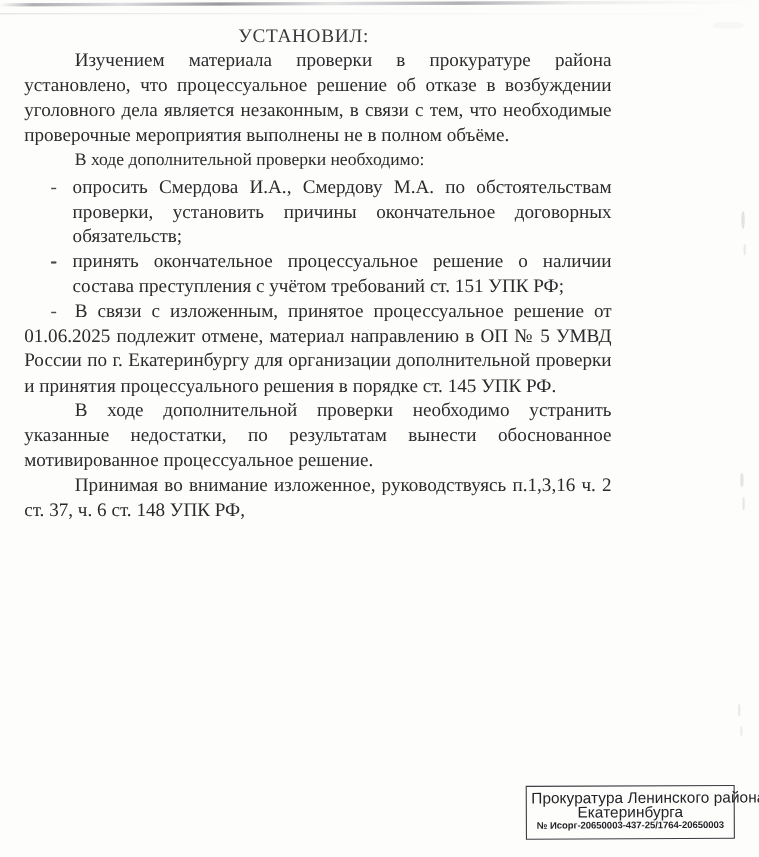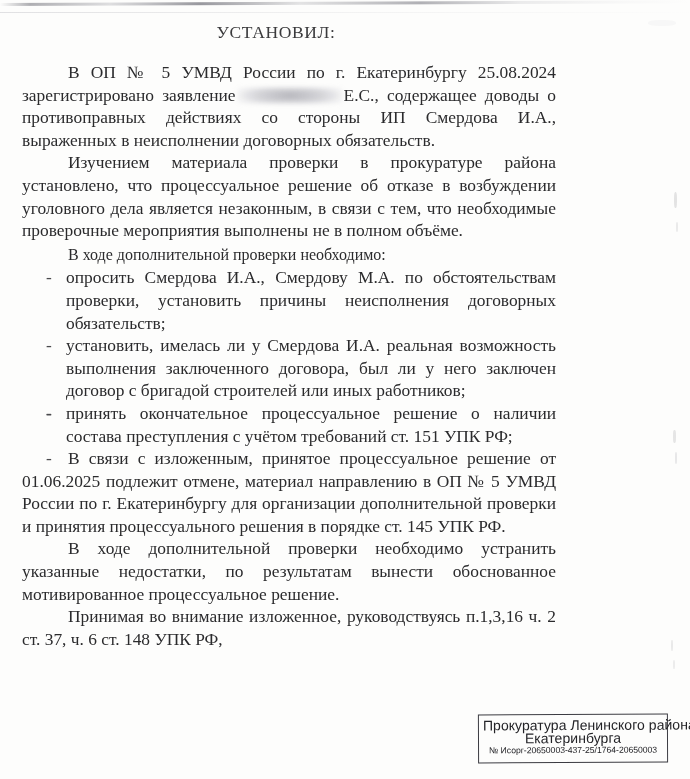--- a/index.html
+++ b/index.html
@@ -165,21 +165,21 @@
   }
   .stamp .stamp-line {
     font-size: 14px;
     line-height: 12.5px;
     letter-spacing: 0.05px;
     white-space: nowrap;
   }
   .stamp .stamp-num {
     font-size: 8.7px;
     line-height: 13px;
-    font-weight: normal;
+    font-weight: bold;
     letter-spacing: -0.05px;
     white-space: nowrap;
   }
 </style>
 </head>
 <body>
 
 <div class="page">
 
   <div class="scan-top-line"></div>
@@ -190,30 +190,29 @@
   <div class="scan-artifact" style="left:673px; top:430px; width:3px; height:13px; opacity:.50;"></div>
   <div class="scan-artifact" style="left:675px; top:452px; width:2px; height:12px; opacity:.45;"></div>
   <div class="scan-artifact" style="left:671px; top:640px; width:2px; height:11px; opacity:.42;"></div>
   <div class="scan-artifact" style="left:673px; top:660px; width:2px; height:9px; opacity:.35;"></div>
   <div class="scan-artifact" style="left:648px; top:20px; width:28px; height:6px; opacity:.12;"></div>
 
   <div class="doc-body">
 
     <div class="heading">УСТАНОВИЛ:</div>
 
-    <p class="para first"><span>В ОП № 5 УМВД России по г. Екатеринбургу 25.08.2024 зарегистрировано заявление</span><span class="redaction"></span><span>Е.С., содержащее доводы о противоправных действиях со стороны ИП Смердова И.А., выраженных в неисполнении договорных обязательств.</span></p>
 
 
     <p class="para tight">Изучением материала проверки в прокуратуре района установлено, что процессуальное решение об отказе в возбуждении уголовного дела является незаконным, в связи с тем, что необходимые проверочные мероприятия выполнены не в полном объёме.</p>
 
     <p class="intro-line">В ходе дополнительной проверки необходимо:</p>
 
     <ul class="checklist">
-      <li><span class="dash">-</span><span>опросить Смердова И.А., Смердову М.А. по обстоятельствам проверки, установить причины неисполнения договорных обязательств;</span></li>
-      <li><span class="dash">-</span><span>установить, имелась ли у Смердова И.А. реальная возможность выполнения заключенного договора, был ли у него заключен договор с бригадой строителей или иных работников;</span></li>
+      <li><span class="dash">-</span><span>опросить Смердова И.А., Смердову М.А. по обстоятельствам проверки, установить причины окончательное договорных обязательств;</span></li>
+      <li><span class="dash">-</span></li>
       <li class="bold"><span class="dash">-</span></li>
       <li><span class="dash">-</span><span>принять окончательное процессуальное решение о наличии состава преступления с учётом требований ст. 151 УПК РФ;</span></li>
       <li><span class="dash">-</span></li>
     </ul>
 
     <p class="para tight">В связи с изложенным, принятое процессуальное решение от 01.06.2025 подлежит отмене, материал направлению в ОП № 5 УМВД России по г. Екатеринбургу для организации дополнительной проверки и принятия процессуального решения в порядке ст. 145 УПК РФ.</p>
 
     <p class="para tight">В ходе дополнительной проверки необходимо устранить указанные недостатки, по результатам вынести обоснованное мотивированное процессуальное решение.</p>
 
     <p class="para tight">Принимая во внимание изложенное, руководствуясь п.1,3,16 ч. 2 ст. 37, ч. 6 ст. 148 УПК РФ,</p>

